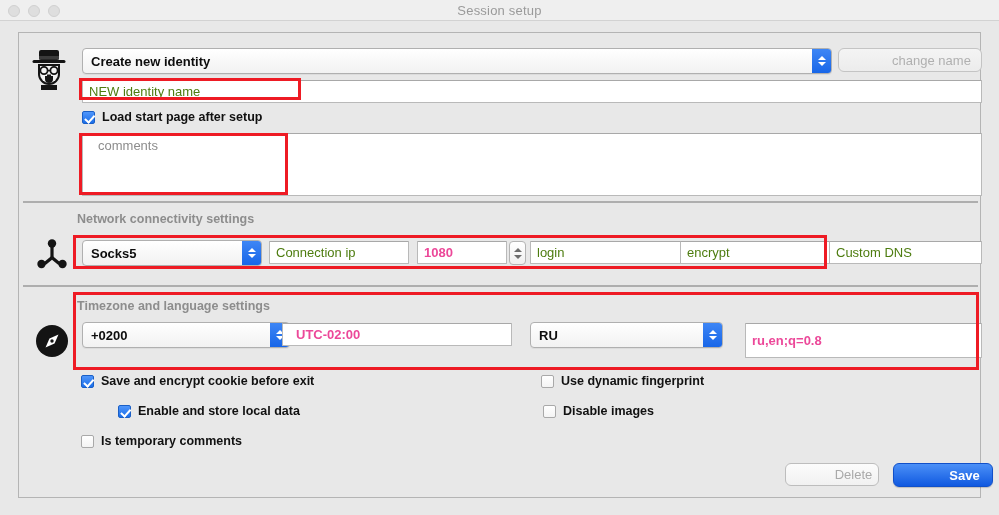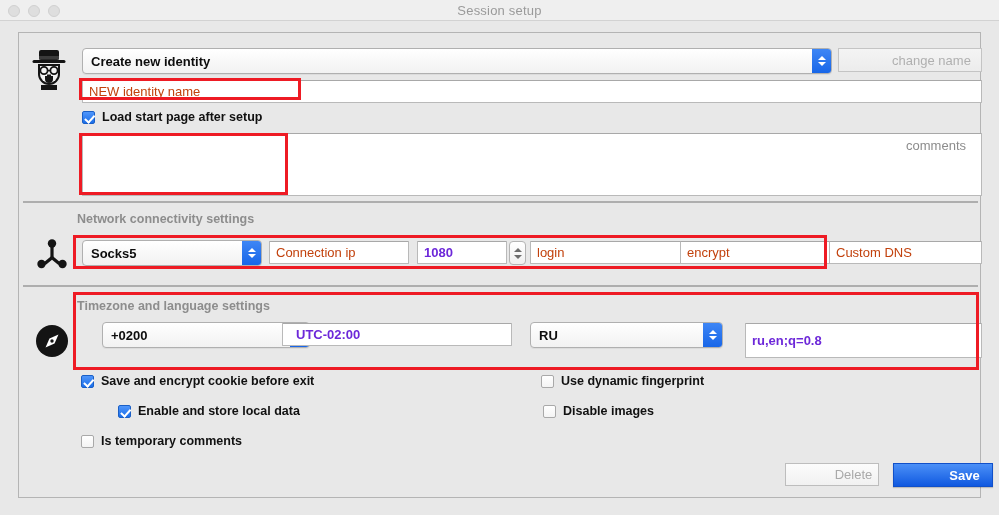--- a/index.html
+++ b/index.html
@@ -38,42 +38,41 @@
     letter-spacing: .2px;
   }
 
   
   .panel {
     position: absolute;
     left: 18px; top: 32px;
     width: 963px; height: 466px;
     border: 1px solid #b4b4b4;
     background: #e8e8e8;
-    text-align: right;
   }
 
   .icon-cell {
     position: absolute;
     display: flex; align-items: center; justify-content: center;
   }
 
   
   .tf {
     position: absolute;
     background: #fff;
     border: 1px solid #b9b9b9;
     border-top-color: #a8a8a8;
     font-family: "Liberation Sans", sans-serif;
     font-size: 13px;
-    color: #c2410c;
+    color: #4d7c0f;
     padding: 0 6px;
     display: flex; align-items: center;
     border-radius: 1px;
   }
-  .tf.filled { color: #6d28d9; font-weight: bold; }
+  .tf.filled { color: #ec4899; font-weight: bold; }
 
   .ta {
     position: absolute;
     background: #fff;
     border: 1px solid #b9b9b9;
     border-top-color: #a8a8a8;
     font-size: 13px; color: #8c8c8c;
     padding: 4px 15px;
     border-radius: 1px;
   }
@@ -154,21 +153,21 @@
   .sep {
     position: absolute;
     height: 2px;
     background: #9b9b9b;
     opacity: .75;
   }
 
   
   .btn {
     position: absolute;
-    border-radius: 0;
+    border-radius: 6px;
     font-size: 13px;
     display: flex; align-items: center; justify-content: center; padding-left: 43px;
   }
   .btn.ghost {
     background: linear-gradient(#fcfcfc, #f1f1f1);
     border: 1px solid #bdbdbd;
     color: #a9a9a9;
   }
   .btn.primary {
     background: linear-gradient(#4b90f7, #1059e0);
@@ -309,21 +308,21 @@
     <div class="sect-title" style="left:58px; top:266px;">Timezone and language settings</div>
 
     <div class="icon-cell" style="left:12px; top:288px; width:42px; height:40px;">
       <svg width="36" height="36" viewBox="0 0 36 36">
         <circle cx="18" cy="18" r="16" fill="#141414"></circle>
         <path d="M24.5 11.5 L15.5 15.5 L11.5 24.5 L20.5 20.5z" fill="#ffffff"></path>
         <circle cx="18" cy="18" r="1.7" fill="#141414"></circle>
       </svg>
     </div>
 
-    <div class="combo" style="left:63px; top:289px; width:208px; height:26px;margin-left:20px;">
+    <div class="combo" style="left:63px; top:289px; width:208px; height:26px;">
       <span>+0200</span>
       <span class="cb-arrow">
         <i class="chev up"></i>
           <i class="chev down"></i>
       </span>
     </div>
 
     <div class="tf filled" style="left:263px; top:290px; width:230px; height:23px;padding-left:13px;">
       <span>UTC-02:00</span>
     </div>

